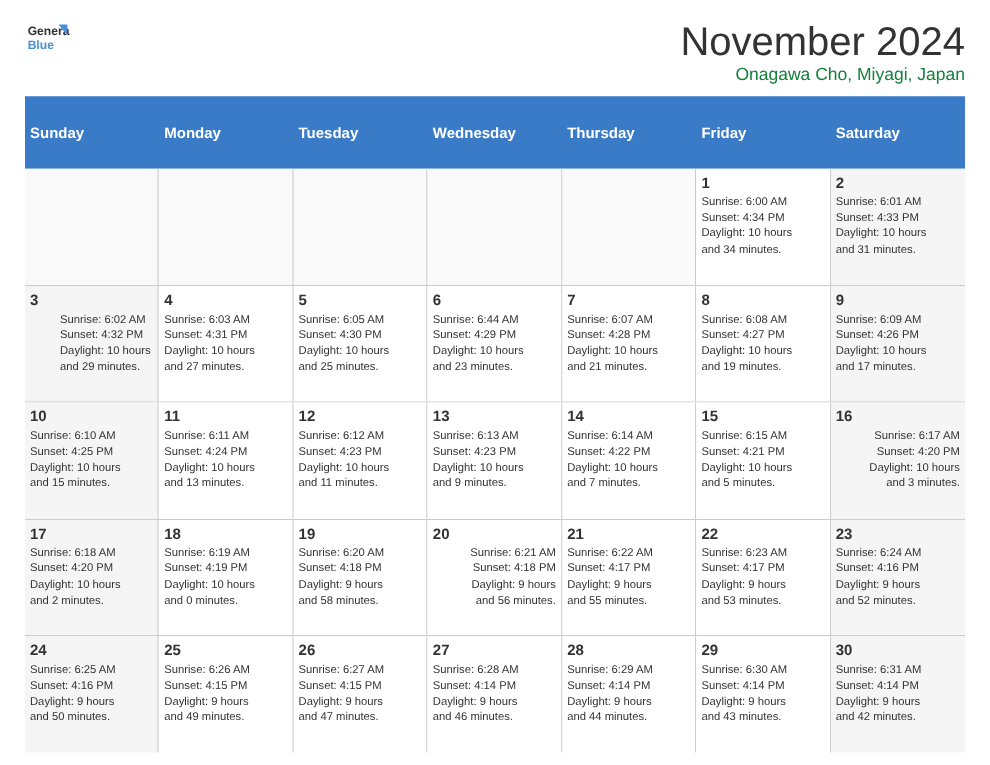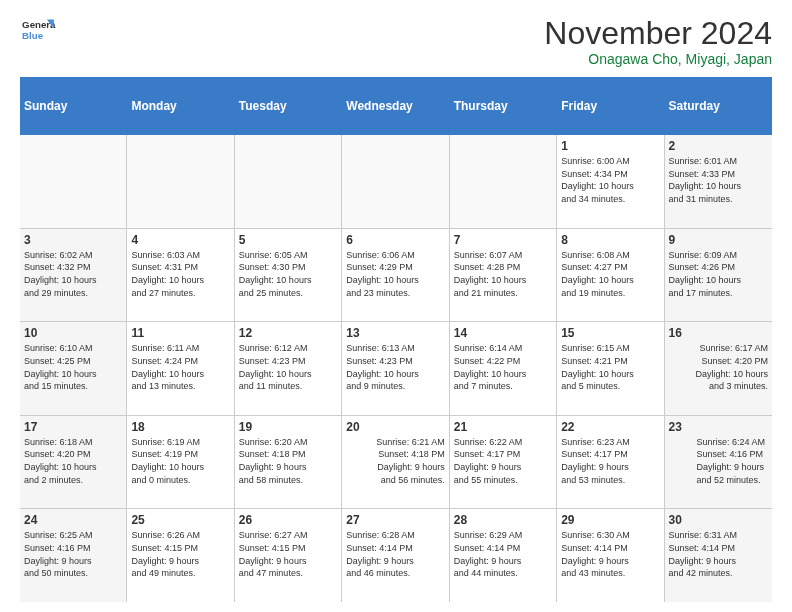--- a/index.html
+++ b/index.html
@@ -154,42 +154,42 @@
             <span class="day-num">2</span>
             <div class="cell-info" style="white-space: pre-line;">Sunrise: 6:01 AM
 Sunset: 4:33 PM
 Daylight: 10 hours
 and 31 minutes.</div>
           </div>
         </div>
         <div class="cal-row">
           <div class="cal-cell weekend">
             <span class="day-num">3</span>
-            <div class="cell-info" style="white-space: pre-line;">Sunrise: 6:02 AM
+            <div class="cell-info" style="white-space: pre-line; margin-left: 24px;">Sunrise: 6:02 AM
 Sunset: 4:32 PM
 Daylight: 10 hours
 and 29 minutes.</div>
           </div>
           <div class="cal-cell">
             <span class="day-num">4</span>
             <div class="cell-info" style="white-space: pre-line;">Sunrise: 6:03 AM
 Sunset: 4:31 PM
 Daylight: 10 hours
 and 27 minutes.</div>
           </div>
           <div class="cal-cell">
             <span class="day-num">5</span>
             <div class="cell-info" style="white-space: pre-line;">Sunrise: 6:05 AM
 Sunset: 4:30 PM
 Daylight: 10 hours
 and 25 minutes.</div>
           </div>
           <div class="cal-cell">
             <span class="day-num">6</span>
-            <div class="cell-info" style="white-space: pre-line;">Sunrise: 6:06 AM
+            <div class="cell-info" style="white-space: pre-line;">Sunrise: 6:44 AM
 Sunset: 4:29 PM
 Daylight: 10 hours
 and 23 minutes.</div>
           </div>
           <div class="cal-cell">
             <span class="day-num">7</span>
             <div class="cell-info" style="white-space: pre-line;">Sunrise: 6:07 AM
 Sunset: 4:28 PM
 Daylight: 10 hours
 and 21 minutes.</div>
@@ -298,21 +298,21 @@
           </div>
           <div class="cal-cell">
             <span class="day-num">22</span>
             <div class="cell-info" style="white-space: pre-line;">Sunrise: 6:23 AM
 Sunset: 4:17 PM
 Daylight: 9 hours
 and 53 minutes.</div>
           </div>
           <div class="cal-cell weekend">
             <span class="day-num">23</span>
-            <div class="cell-info" style="white-space: pre-line; margin-left: 28px;">Sunrise: 6:24 AM
+            <div class="cell-info" style="white-space: pre-line;">Sunrise: 6:24 AM
 Sunset: 4:16 PM
 Daylight: 9 hours
 and 52 minutes.</div>
           </div>
         </div>
         <div class="cal-row">
           <div class="cal-cell weekend">
             <span class="day-num">24</span>
             <div class="cell-info" style="white-space: pre-line;">Sunrise: 6:25 AM
 Sunset: 4:16 PM

